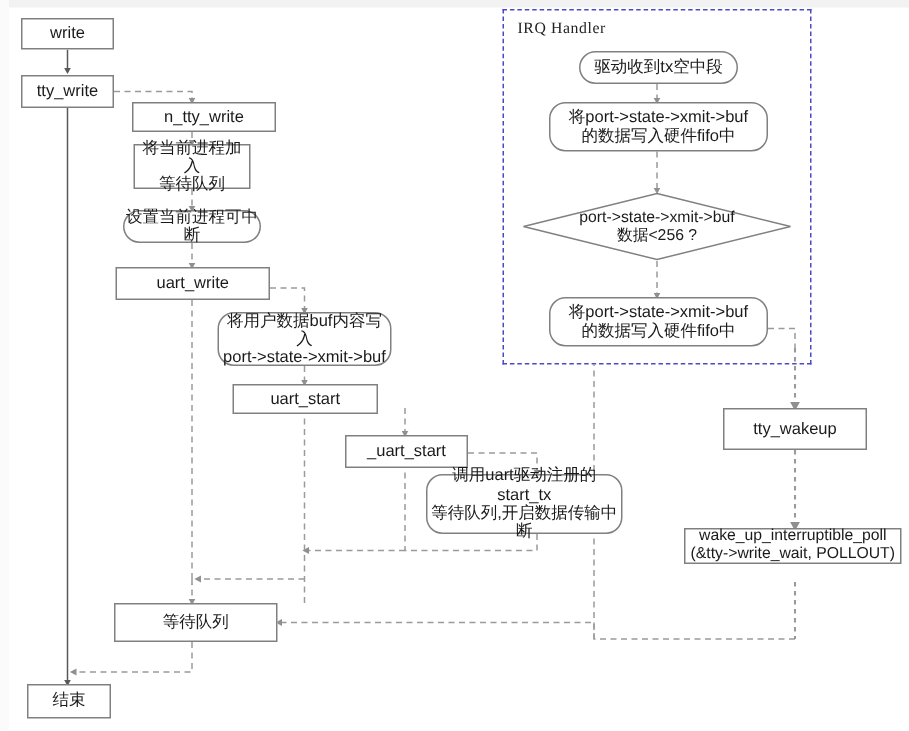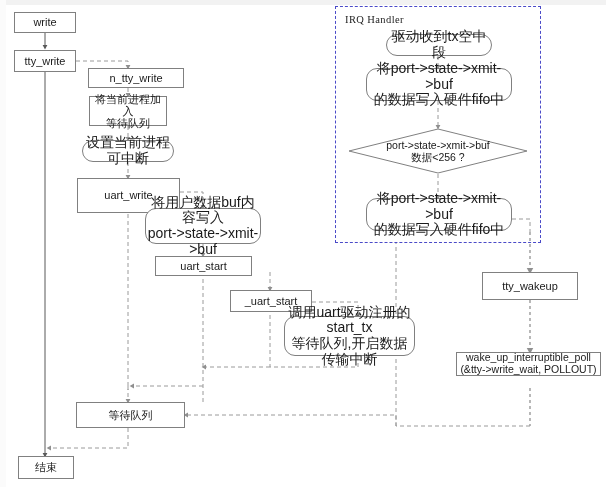--- a/index.html
+++ b/index.html
@@ -26,21 +26,21 @@
     display:flex;
     align-items:center;
     justify-content:center;
     text-align:center;
     line-height:1.12;
     white-space:pre-line;
     letter-spacing:0px;
   }
   .lbl-en{font-size:11px;}
   .lbl-cn{font-size:11px;}
-  .lbl-cn-sm{font-size:14px;border-radius:11px;}
+  .lbl-cn-sm{font-size:11px;border-radius:11px;}
   .lbl-mono{font-family:"Liberation Sans",sans-serif;font-size:10.5px;}
 
   .irq-group{
     position:absolute;
     box-sizing:border-box;
     border:1px dashed #4a4ac8;
     background:transparent;
   }
   .irq-title{
     position:absolute;
@@ -150,21 +150,21 @@
 
   <div class="node lbl-en" style="left:14px;top:50px;width:62px;height:22px;">tty_write</div>
 
   <div class="node lbl-en" style="left:88px;top:68px;width:96px;height:20px;">n_tty_write</div>
 
   <div class="node lbl-cn" style="left:89px;top:96px;width:78px;height:30px;">将当前进程加入
 等待队列</div>
 
   <div class="node lbl-cn-sm" style="left:82px;top:140px;width:92px;height:22px;">设置当前进程可中断</div>
 
-  <div class="node lbl-en" style="left:77px;top:178px;width:103px;height:35px;text-align:right;">uart_write</div>
+  <div class="node lbl-en" style="left:77px;top:178px;width:103px;height:22px;text-align:right;">uart_write</div>
 
   <div class="node lbl-cn-sm" style="left:145px;top:208px;width:116px;height:36px;">将用户数据buf内容写入
 port-&gt;state-&gt;xmit-&gt;buf</div>
 
   <div class="node lbl-en" style="left:155px;top:256px;width:97px;height:20px;">uart_start</div>
 
   <div class="node lbl-en" style="left:230px;top:290px;width:82px;height:22px;">_uart_start</div>
 
   <div class="node lbl-cn-sm" style="left:284px;top:316px;width:131px;height:40px;">调用uart驱动注册的start_tx
 等待队列,开启数据传输中断</div>

